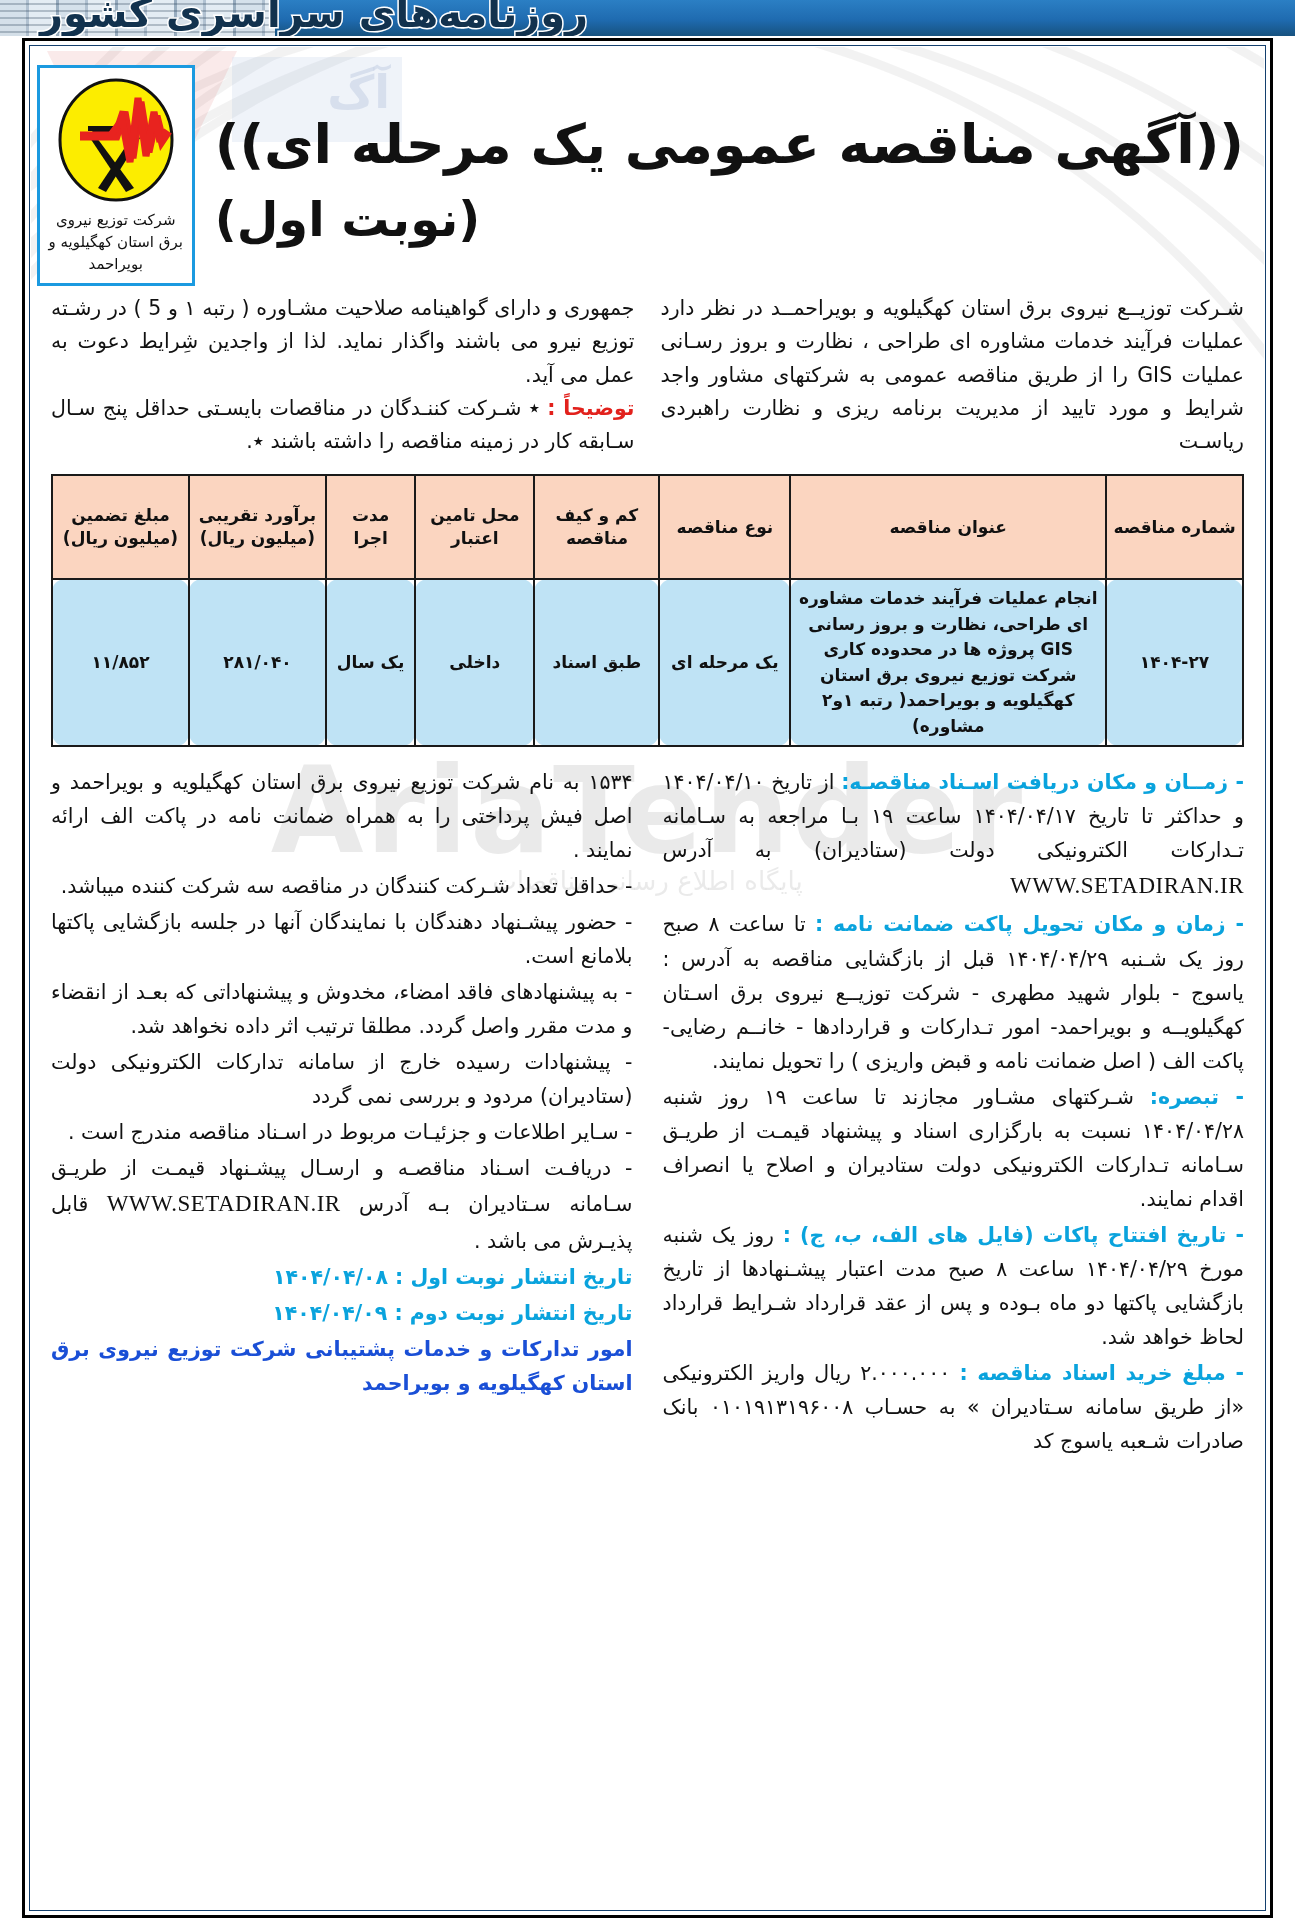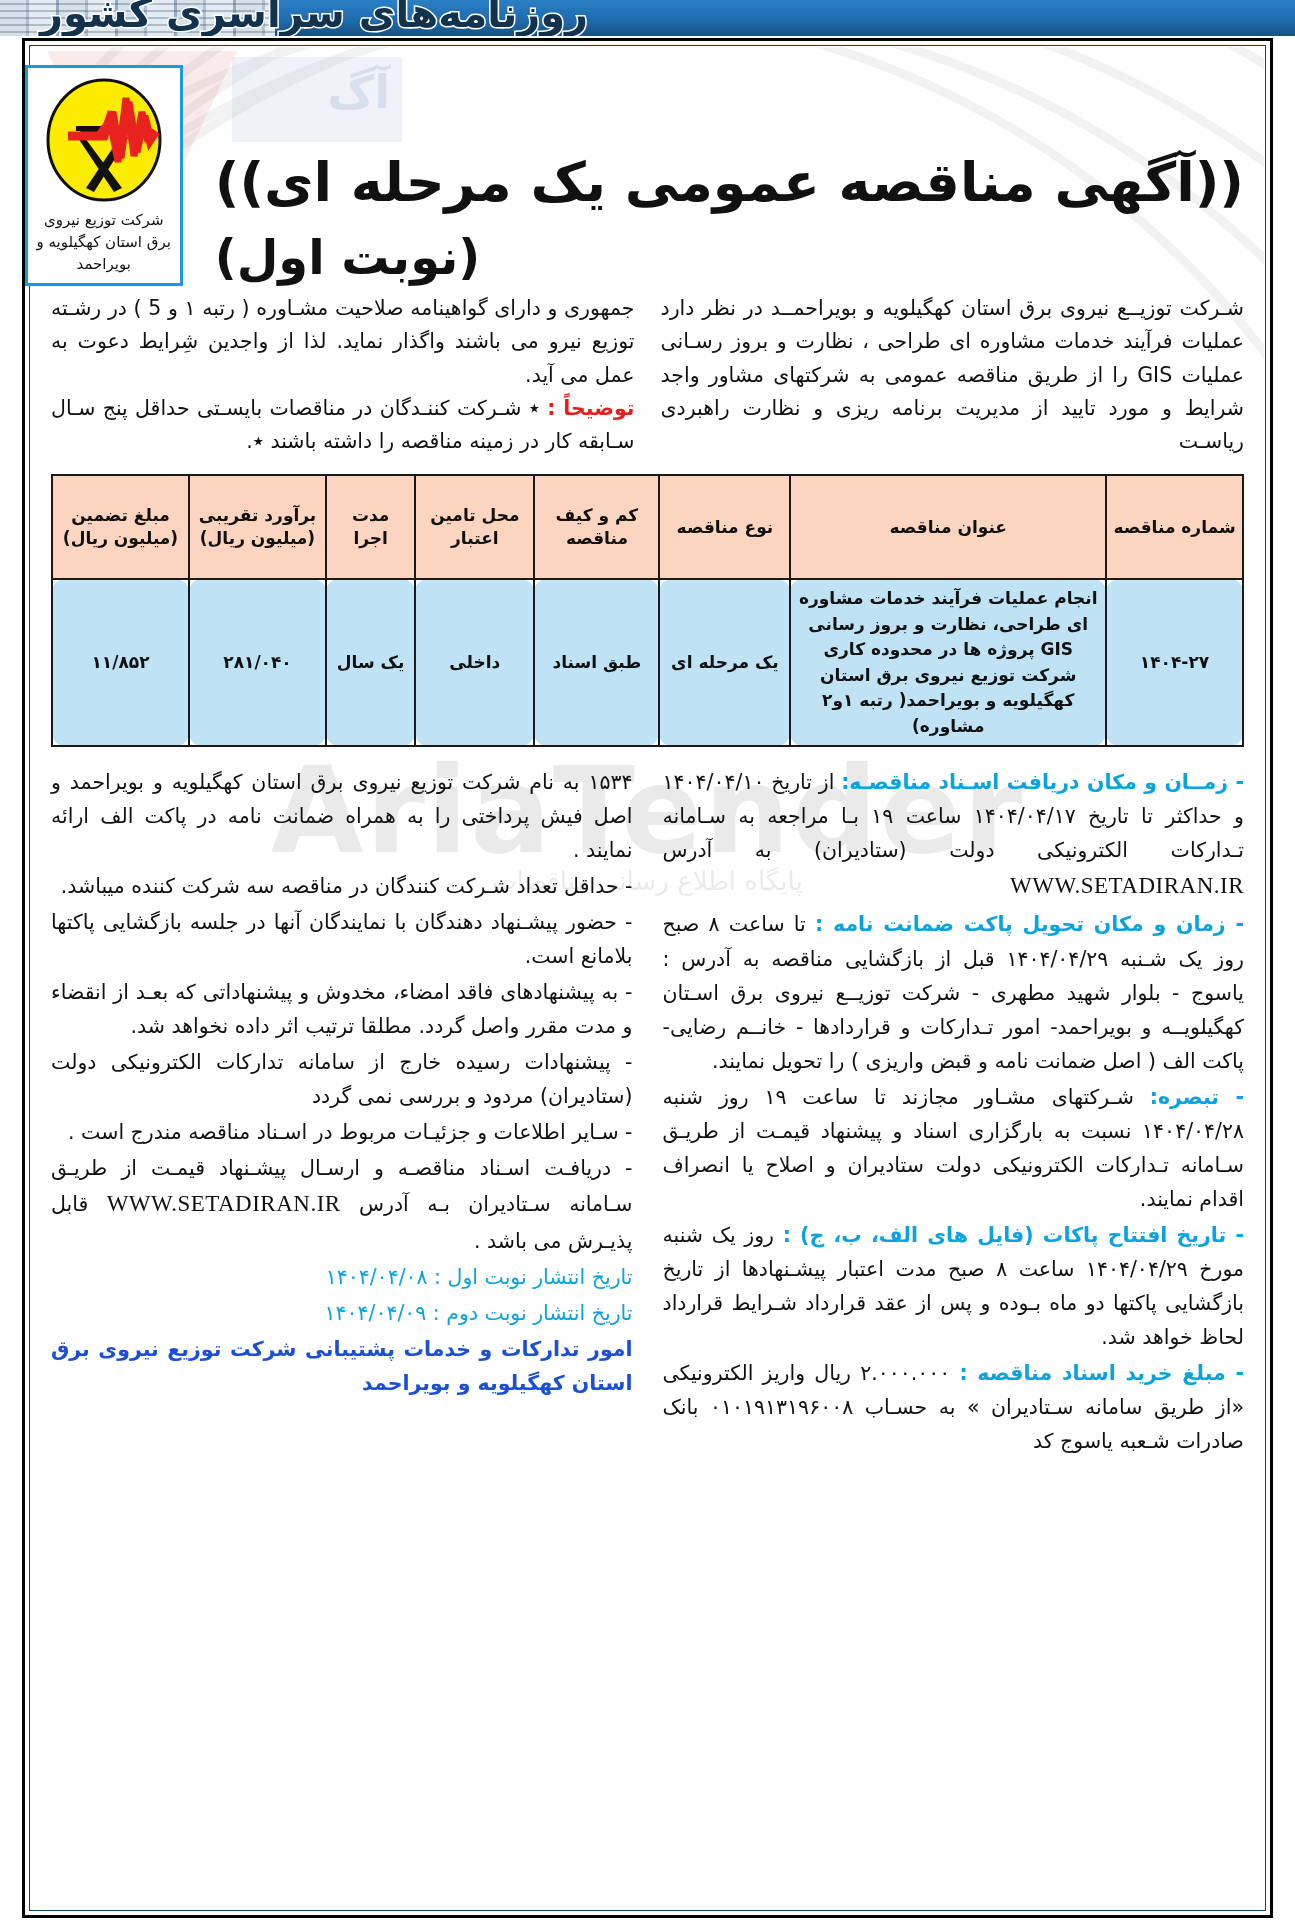--- a/index.html
+++ b/index.html
@@ -107,23 +107,23 @@
     position: relative;
     z-index: 3;
     padding: 18px 26px 0 26px;
     height: 100%;
   }
 
   
   .header-row {
     display: flex;
     flex-direction: row;
-    align-items: flex-end;
+    align-items: center;
     justify-content: space-between;
-    gap: 18px;
+    gap: 6px;
     margin-top: 6px;
   }
   .title-block {
     flex: 1 1 auto;
     text-align: left;
     padding-left: 14px;
     padding-top: 8px;
   }
   .main-title {
     font-size: 54px;
@@ -241,21 +241,21 @@
     color: #0aa3dd;
     font-weight: 700;
   }
   .latin {
     font-family: "Liberation Serif", "DejaVu Serif", serif;
     font-size: 23px;
     letter-spacing: .5px;
     direction: ltr;
     unicode-bidi: embed;
   }
-  .teal-line { color: #0aa3dd; font-weight: 400; }
+  .teal-line { color: #0aa3dd; font-weight: 700; }
   .blue-bold { color: #1a4fd6; font-weight: 700; }
 
   
   .watermark {
     position: absolute;
     top: 700px; left: 0; right: 0;
     z-index: 2;
     text-align: center;
     pointer-events: none;
     user-select: none;

